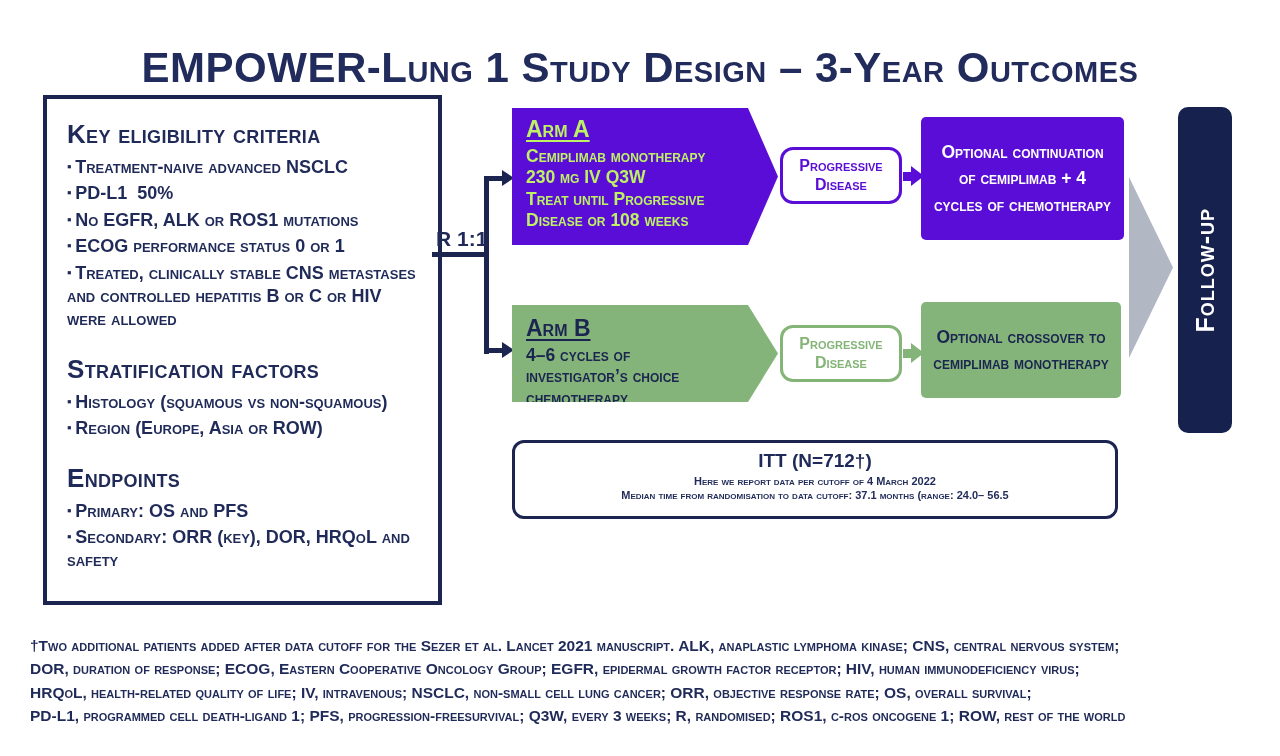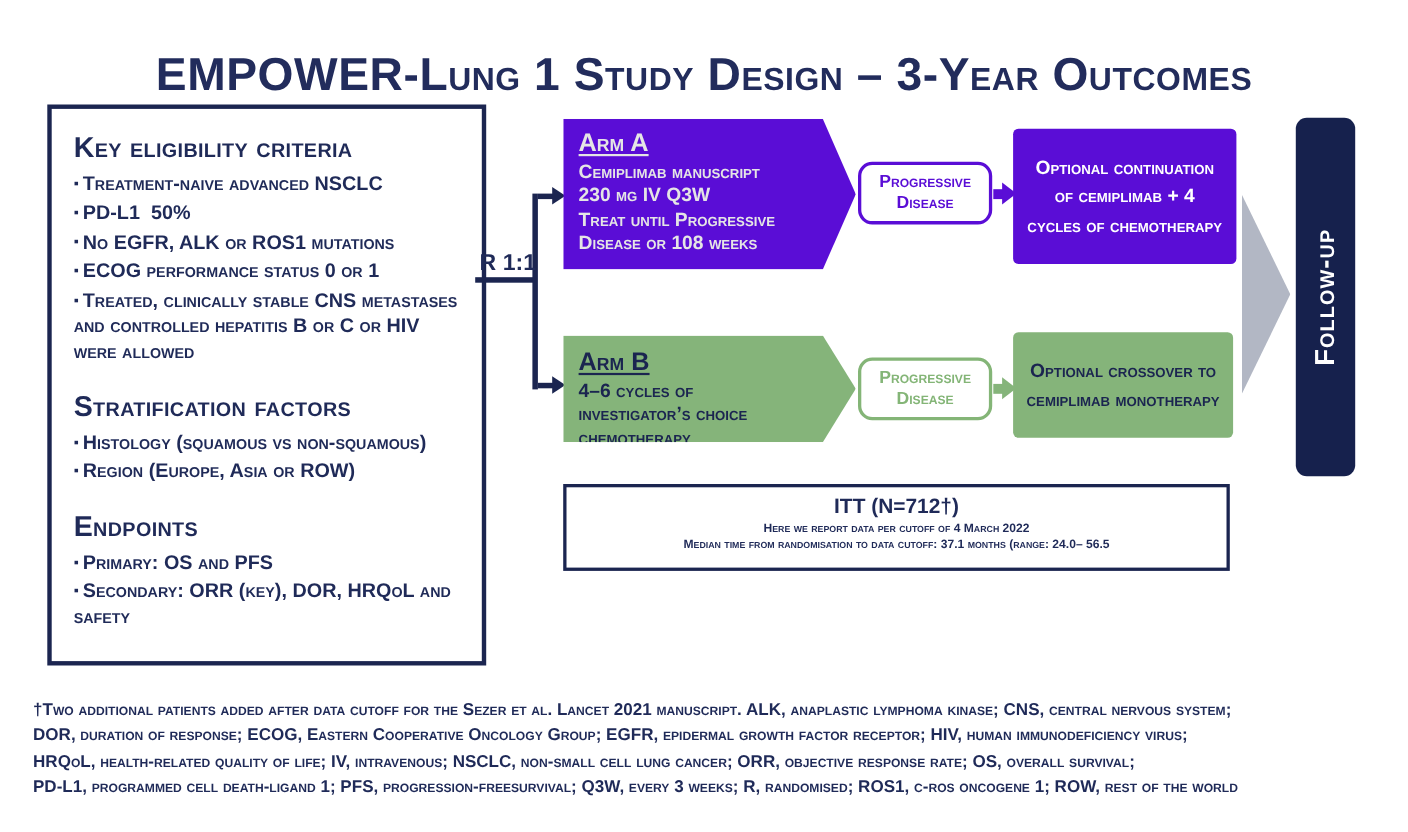--- a/index.html
+++ b/index.html
@@ -29,21 +29,21 @@
     position: absolute; width: 0; height: 0;
     border-top: 8px solid transparent; border-bottom: 8px solid transparent;
     border-left: 12px solid #1b2550;
   }
   .r-label { position: absolute; left: 436px; top: 227px; font-size: 21px; font-weight: bold; }
   
   .arm {
     position: absolute; padding: 8px 42px 8px 14px;
     clip-path: polygon(0 0, calc(100% - 30px) 0, 100% 50%, calc(100% - 30px) 100%, 0 100%);
   }
-  .arm-a { left: 512px; top: 108px; width: 266px; height: 137px; background: #5a0dd6; color: #e5e5e5; }
+  .arm-a { left: 512px; top: 108px; width: 266px; height: 137px; background: #5a0dd6; color: #bef264; }
   .arm-b { left: 512px; top: 305px; width: 266px; height: 97px;  background: #85b47a; color: #1b2550; padding-top: 10px; }
   .arm-title { font-size: 23px; font-weight: bold; text-decoration: underline; text-underline-offset: 3px; margin-bottom: 3px; display: inline-block; }
   .arm-line { font-size: 17.5px; font-weight: bold; line-height: 1.22; }
   
   .pd {
     position: absolute; width: 122px; height: 57px; background: #ffffff;
     border-radius: 13px; display: flex; align-items: center; justify-content: center;
     text-align: center; font-weight: bold; font-size: 16px; line-height: 1.15;
   }
   .pd-a { left: 780px; top: 147px; border: 3px solid #5a0dd6; color: #5a0dd6; }
@@ -70,21 +70,21 @@
     position: absolute; left: 1178px; top: 107px; width: 54px; height: 326px;
     background: #16214d; border-radius: 10px; display: flex; align-items: center; justify-content: center;
   }
   .vtext {
     writing-mode: vertical-rl; transform: rotate(180deg);
     color: #ffffff; font-size: 25px; font-weight: bold; letter-spacing: 1px;
   }
   
   .info {
     position: absolute; left: 512px; width: 606px; background: #ffffff;
-    border: 3px solid #1b2550; border-radius: 0; text-align: center; padding: 5px 6px;
+    border: 3px solid #1b2550; border-radius: 12px; text-align: center; padding: 5px 6px;
   }
   .info-1 { top: 440px; height: 79px; }
   .info-2 { top: 538px; height: 64px; }
   .info-l1 { font-size: 19px; font-weight: bold; line-height: 1.35; }
   .info-l  { font-size: 11px; font-weight: bold; line-height: 1.32; }
   
   .footnote { position: absolute; left: 30px; top: 634px; width: 1230px; }
   .fn-line { font-size: 15.5px; font-weight: bold; line-height: 1.5; white-space: nowrap; }
   .it { }
 </style>
@@ -115,21 +115,21 @@
   <div class="cline" style="left:432px; top:252px; width:55px; height:5px;"></div>
   <div class="cline" style="left:484px; top:176px; width:5px; height:178px;"></div>
   <div class="cline" style="left:489px; top:176px; width:14px; height:5px;"></div>
   <div class="arrowhead" style="left:502px; top:170px;"></div>
   <div class="cline" style="left:489px; top:348px; width:14px; height:5px;"></div>
   <div class="arrowhead" style="left:502px; top:342px;"></div>
   <div class="r-label">R 1:1</div>
 
   <div class="arm arm-a">
     <span class="arm-title">Arm A</span>
-    <div class="arm-line">Cemiplimab manuscript</div>
+    <div class="arm-line">Cemiplimab monotherapy</div>
     <div class="arm-line">230 mg IV Q3W</div>
     <div class="arm-line">Treat until Progressive Disease or 108 weeks</div>
   </div>
   <div class="pd pd-a">
     <span>Progressive Disease</span>
   </div>
   <div class="bstem purple" style="left:903px; top:172px;"></div>
   <div class="bhead purple" style="left:911px; top:166px;"></div>
   <div class="opt opt-a">
     <span>Optional continuation of cemiplimab + 4 cycles of chemotherapy</span>

